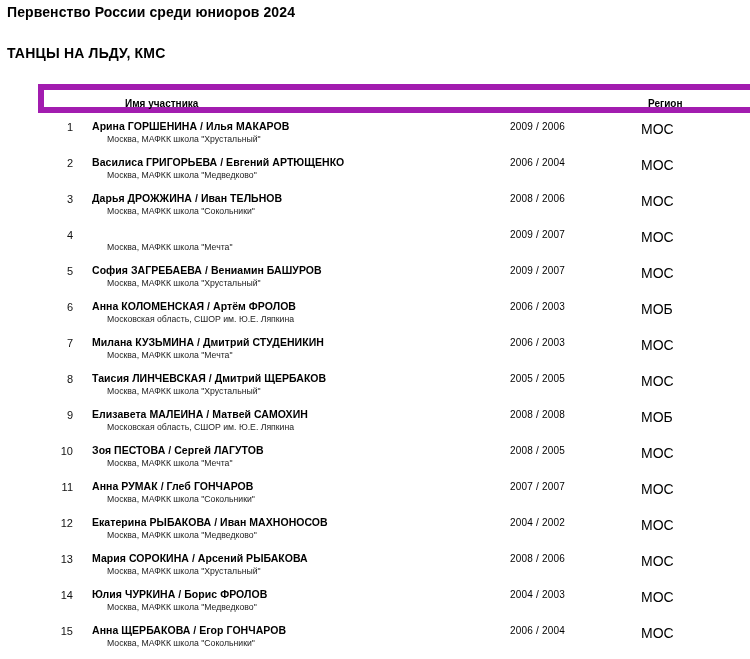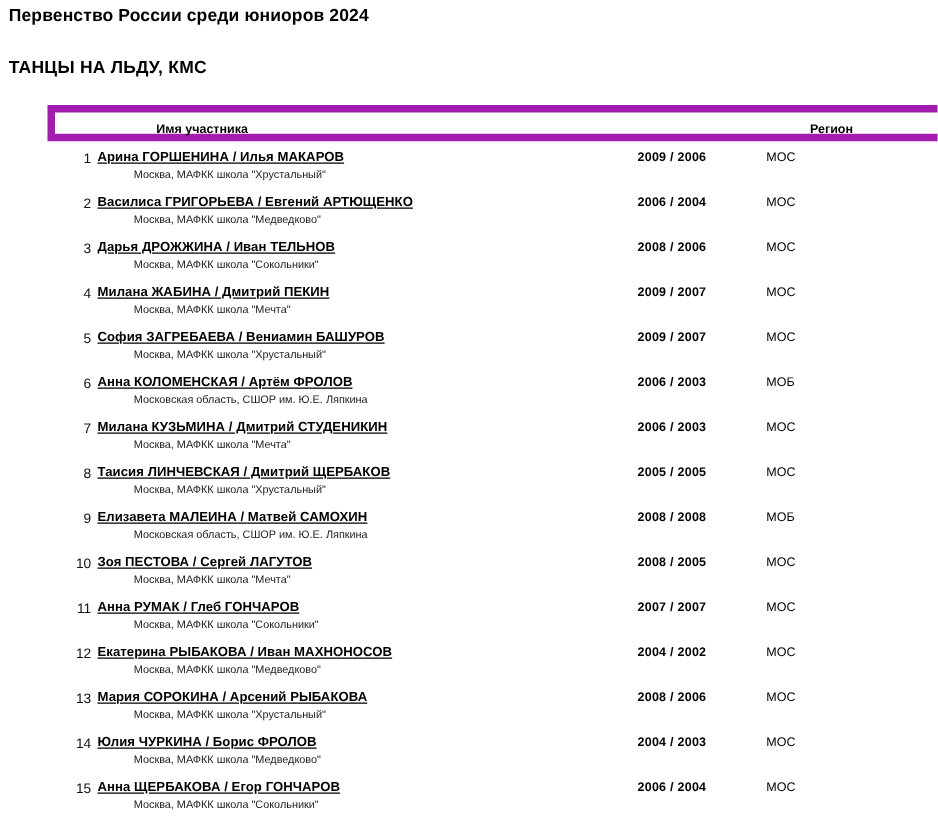--- a/index.html
+++ b/index.html
@@ -80,51 +80,50 @@
     left: 40px;
     top: 8px;
     width: 33px;
     text-align: right;
     font-size: 11px;
     font-weight: normal;
     color: #111111;
   }
   .names {
     position: absolute;
-    left: 78px;
+    left: 92px;
     top: 7px;
     font-size: 10.5px;
     font-weight: bold;
     white-space: nowrap;
     letter-spacing: 0.05px;
-    text-decoration: underline;
   }
   .club {
     position: absolute;
     left: 107px;
     top: 21px;
     font-size: 8.7px;
     font-weight: normal;
     color: #1c1c1c;
     white-space: nowrap;
   }
   .years {
     position: absolute;
     left: 510px;
     top: 8px;
     font-size: 10px;
-    font-weight: bold;
+    font-weight: normal;
     white-space: nowrap;
     letter-spacing: 0.2px;
   }
   .region {
     position: absolute;
-    left: 613px;
+    left: 641px;
     top: 8px;
-    font-size: 10px;
+    font-size: 14px;
     font-weight: normal;
     white-space: nowrap;
   }
 </style>
 </head>
 <body>
 
 <div class="page">
 
   <div class="doc-title">Первенство России среди юниоров 2024</div>
@@ -153,21 +152,20 @@
       </div>
       <div class="row">
         <div class="rank">3</div>
         <div class="names">Дарья ДРОЖЖИНА / Иван ТЕЛЬНОВ</div>
         <div class="club">Москва, МАФКК школа "Сокольники"</div>
         <div class="years">2008 / 2006</div>
         <div class="region">МОС</div>
       </div>
       <div class="row">
         <div class="rank">4</div>
-        <div class="names">Милана ЖАБИНА / Дмитрий ПЕКИН</div>
         <div class="club">Москва, МАФКК школа "Мечта"</div>
         <div class="years">2009 / 2007</div>
         <div class="region">МОС</div>
       </div>
       <div class="row">
         <div class="rank">5</div>
         <div class="names">София ЗАГРЕБАЕВА / Вениамин БАШУРОВ</div>
         <div class="club">Москва, МАФКК школа "Хрустальный"</div>
         <div class="years">2009 / 2007</div>
         <div class="region">МОС</div>

